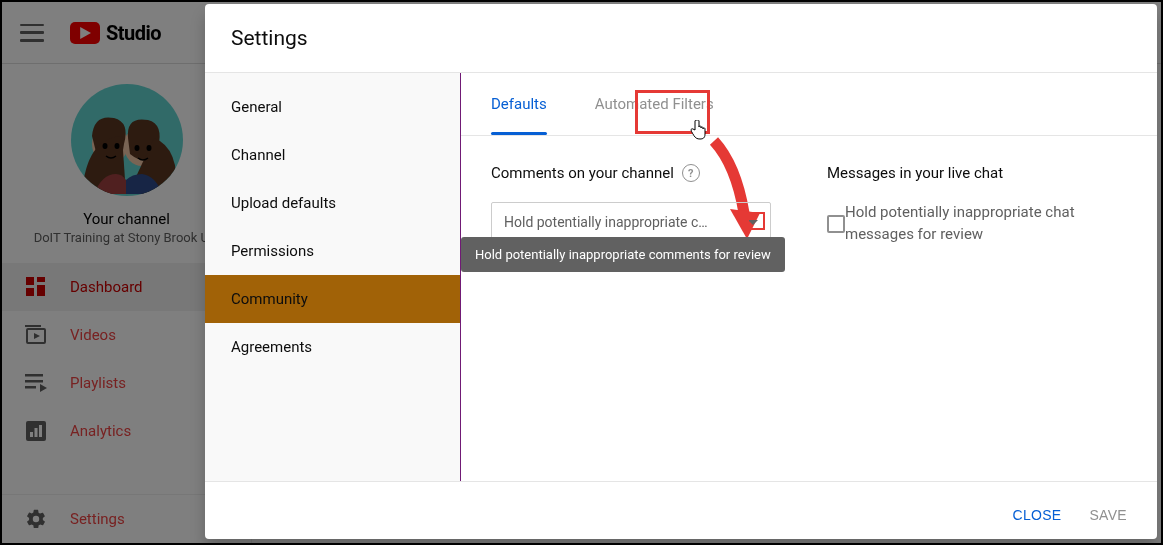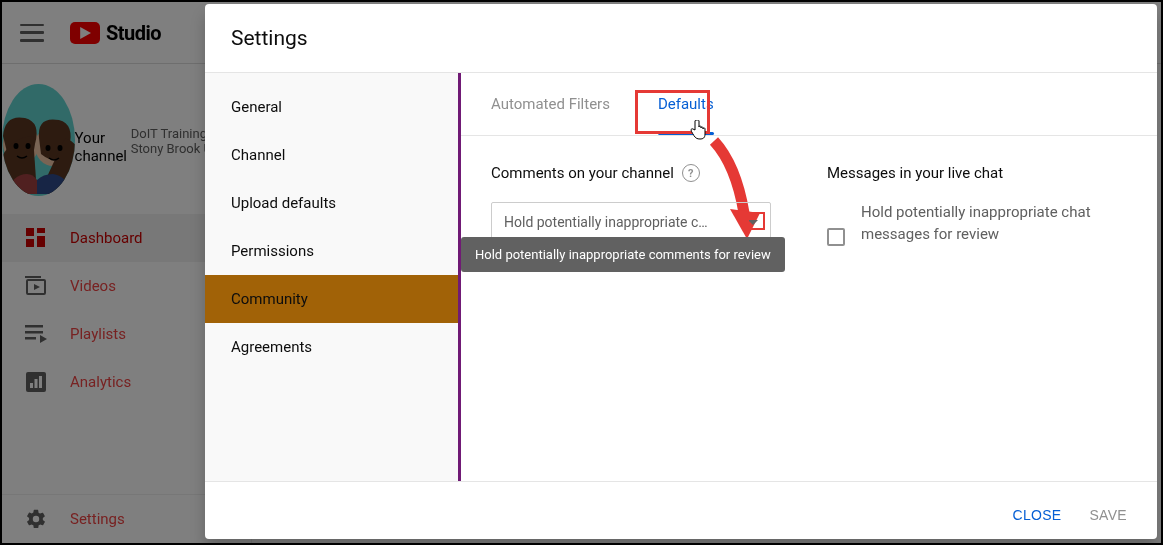--- a/index.html
+++ b/index.html
@@ -6,57 +6,57 @@
   html, body { width: 1163px; height: 545px; font-family: Roboto, Arial, sans-serif; overflow: hidden; background: #fff; }
   .app { position: relative; width: 1163px; height: 545px; border: 2px solid #000; }
   
   .bg-header { position: absolute; top: 0; left: 0; right: 0; height: 62px; display:flex; align-items:center; padding-left: 18px; border-bottom: 1px solid #ddd; }
   .hamburger { width: 24px; height: 18px; display:flex; flex-direction:column; justify-content:space-between; cursor:pointer; }
   .hamburger div { height: 2.5px; background:#606060; border-radius:1px; }
   .logo { display:flex; align-items:center; margin-left: 26px; font-weight:700; font-size:20px; letter-spacing:-0.5px; }
   .logo-badge { width:30px; height:22px; background:#ff0000; border-radius:5px; display:flex; align-items:center; justify-content:center; margin-right:6px; }
   .logo-badge svg { fill:#fff; }
   .bg-sidebar { position:absolute; top:62px; left:0; width:250px; bottom:0; border-right:1px solid #eee; }
-  .avatar-wrap { display:flex; align-items:center; padding-top:20px; }
+  .avatar-wrap { display:flex; flex-direction:column; align-items:center; padding-top:20px; }
   .avatar { width:112px; height:112px; border-radius:50%; background:#63d4d1; position:relative; overflow:hidden; }
   .avatar svg { position:absolute; bottom:-2px; left:50%; transform:translateX(-50%); }
   .your-channel { margin-top:14px; font-size:15px; color:#030303; }
   .channel-sub { margin-top:2px; font-size:13px; color:#606060; }
   .nav { margin-top:18px; }
   .nav-item { display:flex; align-items:center; height:48px; padding-left:22px; font-size:15px; color:#ef4444; cursor:pointer; }
   .nav-item.active { color:#cc0000; background:#f1f1f1; }
   .nav-item .nicon { width:24px; height:24px; margin-right:22px; display:flex; align-items:center; justify-content:center; }
   .nav-bottom { position:absolute; bottom:0; left:0; right:0; border-top:1px solid #eee; }
   
   .scrim { position:absolute; inset:0; background:rgba(0,0,0,0.5); }
   
   .modal { position:absolute; top:2px; left:203px; right:4px; bottom:4px; background:#fff; border-radius:4px; box-shadow:0 11px 15px rgba(0,0,0,0.2); display:flex; flex-direction:column; }
   .modal-title { font-size:21px; color:#0d0d0d; padding:22px 0 22px 26px; border-bottom:1px solid #e5e5e5; }
   .modal-body { flex:1; display:flex; overflow:hidden; }
-  .settings-nav { width:277px; background:#f9f9f9; border-right:3px solid #701a75; padding-top:10px; }
+  .settings-nav { width:277px; background:#f9f9f9; border-right:1px solid #701a75; padding-top:10px; }
   .settings-nav-item { height:48px; display:flex; align-items:center; padding-left:26px; font-size:15px; color:#0d0d0d; cursor:pointer; }
   .settings-nav-item.active { background:#a16207; }
   .content { flex:1; display:flex; flex-direction:column; position:relative; }
   .tabs { display:flex; padding-left:30px; height:63px; border-bottom:1px solid #e5e5e5; }
   .tab { display:flex; align-items:center; height:100%; margin-right:48px; font-size:15px; color:#909090; cursor:pointer; position:relative; }
   .tab.active { color:#065fd4; }
   .tab.active .underline { position:absolute; bottom:0; left:0; right:0; height:3px; background:#065fd4; border-radius:2px; }
   .tab-highlight { position:absolute; border:3px solid #e53935; pointer-events:none; }
   .content-inner { padding:28px 30px; display:flex; gap:46px; position:relative; }
   .col { flex: 0 0 auto; }
   .col-left { width: 290px; }
   .col-right { width: 300px; }
   .section-title { font-size:15px; color:#0d0d0d; margin-bottom:20px; display:flex; align-items:center; gap:8px; }
   .help-icon { width:18px; height:18px; border:1.5px solid #909090; border-radius:50%; display:inline-flex; align-items:center; justify-content:center; font-size:11px; color:#909090; font-weight:bold; }
   .dropdown { width:280px; height:40px; border:1px solid #ccc; border-radius:2px; display:flex; align-items:center; padding:0 12px; font-size:14px; color:#606060; cursor:pointer; position:relative; }
   .dropdown-text { flex:1; white-space:nowrap; overflow:hidden; text-overflow:ellipsis; }
   .dropdown-caret { width:0; height:0; border-left:5px solid transparent; border-right:5px solid transparent; border-top:5px solid #606060; }
   .caret-highlight { position:absolute; border:2px solid #e53935; pointer-events:none; }
   .tooltip { position:absolute; background:#616161; color:#fff; font-size:13px; padding:10px 14px; border-radius:3px; white-space:nowrap; }
-  .checkbox-row { display:flex; align-items:flex-end; gap:16px; }
+  .checkbox-row { display:flex; align-items:center; }
   .checkbox { width:18px; height:18px; border:2px solid #909090; border-radius:2px; flex-shrink:0; margin-top:1px; cursor:pointer; }
   .checkbox-label { font-size:15px; color:#606060; line-height:1.45; }
   .modal-footer { border-top:1px solid #e5e5e5; height:58px; display:flex; align-items:center; justify-content:flex-end; padding-right:30px; gap:28px; }
   .btn { font-size:14px; font-weight:500; letter-spacing:0.3px; cursor:pointer; border:none; background:none;margin-top:8px; }
   .btn-close { color:#065fd4; }
   .btn-save { color:#909090; }
   .arrow { position:absolute; pointer-events:none; }
   .cursor-pointer { position:absolute; pointer-events:none; }
 </style>
 </head>
@@ -180,27 +180,27 @@
           </div>
         <div class="settings-nav-item active">
             <span>Community</span>
           </div>
         <div class="settings-nav-item">
             <span>Agreements</span>
           </div>
       </div>
       <div class="content">
         <div class="tabs">
-          <div class="tab">
-              <span>Automated Filters</span>
-            </div>
           <div class="tab active">
             <span>Defaults</span>
             <div class="underline"></div>
           </div>
+          <div class="tab">
+              <span>Automated Filters</span>
+            </div>
           <div class="tab-highlight" style="top:17px; left:174px; width:75px; height:44px;"></div>
         </div>
 
         <svg class="cursor-pointer" style="top:47px; left:228px;" width="18" height="20" viewBox="0 0 18 20">
             <path d="M6 1v9l-2-1c-1-0.5-2 0-2 1 0 1 3 6 4 7 1 1 2 2 5 2s5-1 5-5v-5c0-1-1-1.5-1.5-1s-0.5 1-0.5 1v-1c0-1-1-1.5-1.5-1s-0.5 1-0.5 1v-1c0-1-1-1.5-1.5-1s-0.5 1-0.5 1V1c0-1-1-1-1.5-1S6 0 6 1Z" fill="#fff" stroke="#000" stroke-width="1"></path>
           </svg>
 
         <svg class="arrow" style="top:62px; left:243px;" width="60" height="110" viewBox="0 0 60 110">
           <path d="M10 6 Q32 30 40 78" stroke="#e53935" stroke-width="11" fill="none"></path>
           <polygon points="26,74 56,78 43,104" fill="#e53935"></polygon>

